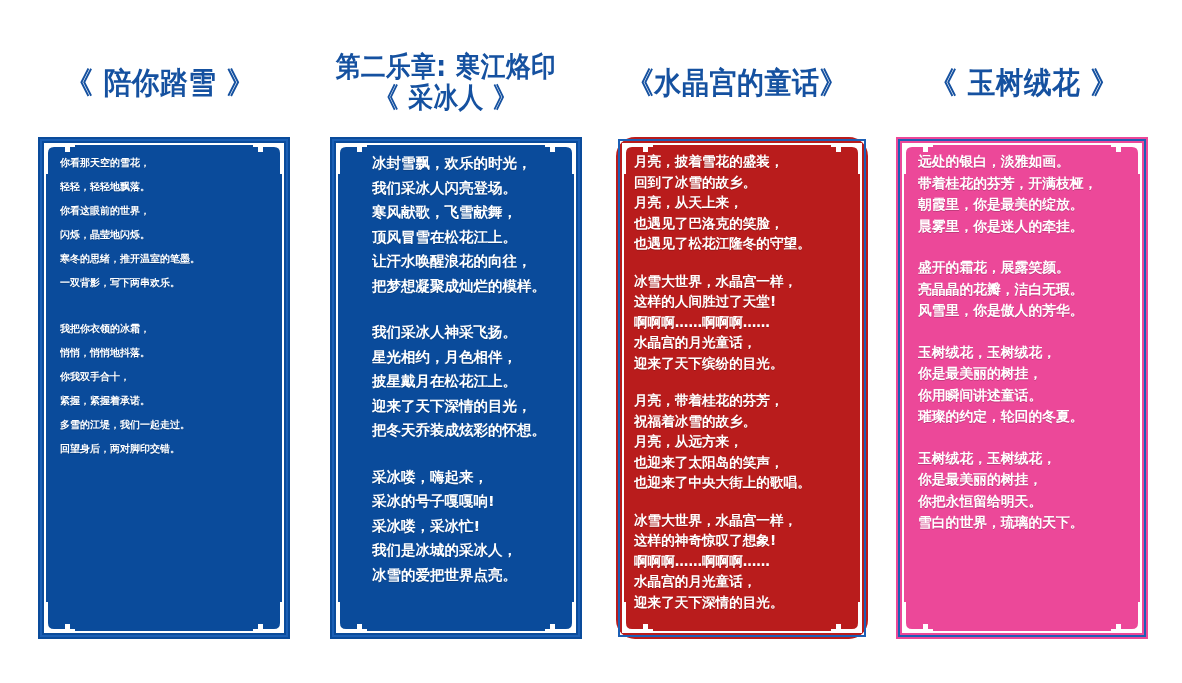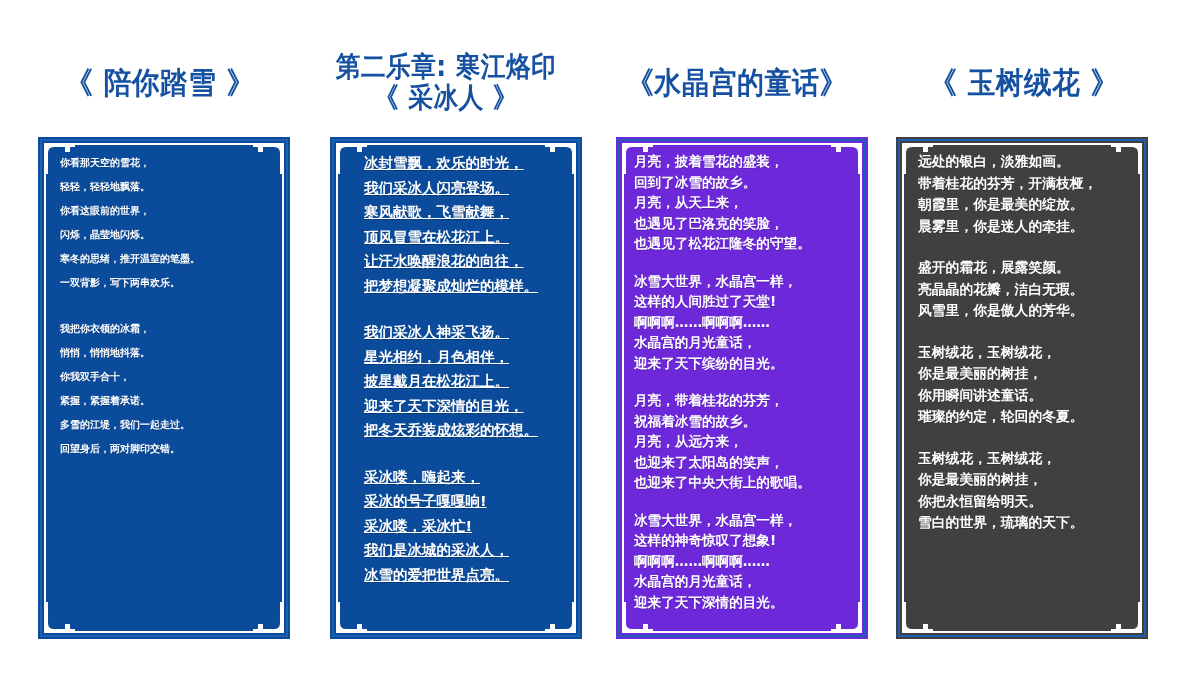--- a/index.html
+++ b/index.html
@@ -92,21 +92,21 @@
     margin:0;
     white-space:nowrap;
     text-shadow:0 1px 0 rgba(0,0,0,0.18);
   }
 
   
   #panel-1 .lyrics{font-size:10px;}
   #panel-1 .line{line-height:24px;}
   #panel-1 .stanza{margin-bottom:22px;}
 
-  #panel-2 .lyrics{font-size:14.5px;left:34px;text-decoration:underline;}
+  #panel-2 .lyrics{font-size:14.5px;left:42px;}
   #panel-2 .line{line-height:24.5px;}
   #panel-2 .stanza{margin-bottom:22px;}
 
   #panel-3 .lyrics{font-size:13.6px;left:18px;}
   #panel-3 .line{line-height:20.5px;}
   #panel-3 .stanza{margin-bottom:17px;}
 
   #panel-4 .lyrics{font-size:13.8px;left:22px;}
   #panel-4 .line{line-height:21.5px;}
   #panel-4 .stanza{margin-bottom:20px;}
@@ -217,21 +217,21 @@
       <div class="stanza">
         <p class="line">采冰喽，嗨起来，</p>
         <p class="line">采冰的号子嘎嘎响!</p>
         <p class="line">采冰喽，采冰忙!</p>
         <p class="line">我们是冰城的采冰人，</p>
         <p class="line">冰雪的爱把世界点亮。</p>
       </div>
     </div>
   </div>
 
-  <div class="panel" id="panel-3" style="background: #6d28d9;">
+  <div class="panel" id="panel-3" style="background: #b91c1c; border-radius: 19px;">
     <div class="outerline" style="border-color: rgb(27, 95, 181);"></div>
     <div class="keyline" style="border-color: rgb(255, 255, 255);"></div>
     <div class="corner c-tl">
       <svg viewBox="0 0 34 34">
           <path d="M2 33 L2 10 Q2 2 10 2 L33 2 L33 6 L28 6 L28 11 L23 11 L23 6 L12 6 Q6 6 6 12 L6 33 Z M24 7 L27 7 L27 10 L24 10 Z" fill="#ffffff"></path>
         </svg>
     </div>
     <div class="corner c-tr">
       <svg viewBox="0 0 34 34">
           <path d="M2 33 L2 10 Q2 2 10 2 L33 2 L33 6 L28 6 L28 11 L23 11 L23 6 L12 6 Q6 6 6 12 L6 33 Z M24 7 L27 7 L27 10 L24 10 Z" fill="#ffffff"></path>
@@ -272,21 +272,21 @@
       <div class="stanza">
         <p class="line">冰雪大世界，水晶宫一样，</p>
         <p class="line">这样的神奇惊叹了想象!</p>
         <p class="line">啊啊啊……啊啊啊……</p>
         <p class="line">水晶宫的月光童话，</p>
         <p class="line">迎来了天下深情的目光。</p>
       </div>
     </div>
   </div>
 
-  <div class="panel" id="panel-4" style="background: #404040; padding-left: 25px;">
+  <div class="panel" id="panel-4" style="background: #ec4899; padding-left: 25px;">
     <div class="outerline" style="border-color: rgb(27, 95, 181);"></div>
     <div class="keyline" style="border-color: rgb(255, 255, 255);"></div>
     <div class="corner c-tl">
       <svg viewBox="0 0 34 34">
           <path d="M2 33 L2 10 Q2 2 10 2 L33 2 L33 6 L28 6 L28 11 L23 11 L23 6 L12 6 Q6 6 6 12 L6 33 Z M24 7 L27 7 L27 10 L24 10 Z" fill="#ffffff"></path>
         </svg>
     </div>
     <div class="corner c-tr">
       <svg viewBox="0 0 34 34">
           <path d="M2 33 L2 10 Q2 2 10 2 L33 2 L33 6 L28 6 L28 11 L23 11 L23 6 L12 6 Q6 6 6 12 L6 33 Z M24 7 L27 7 L27 10 L24 10 Z" fill="#ffffff"></path>

